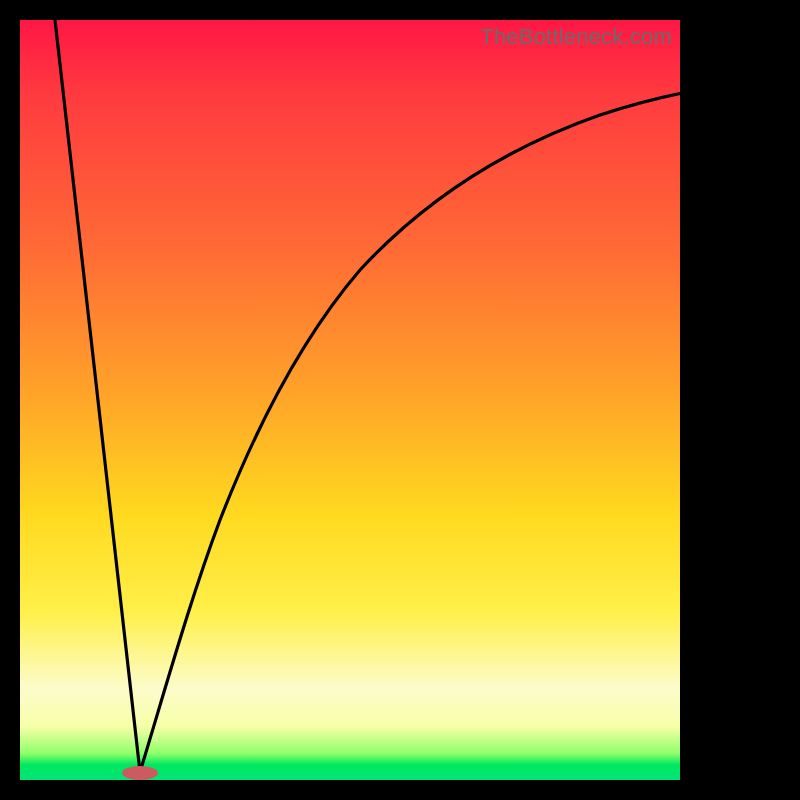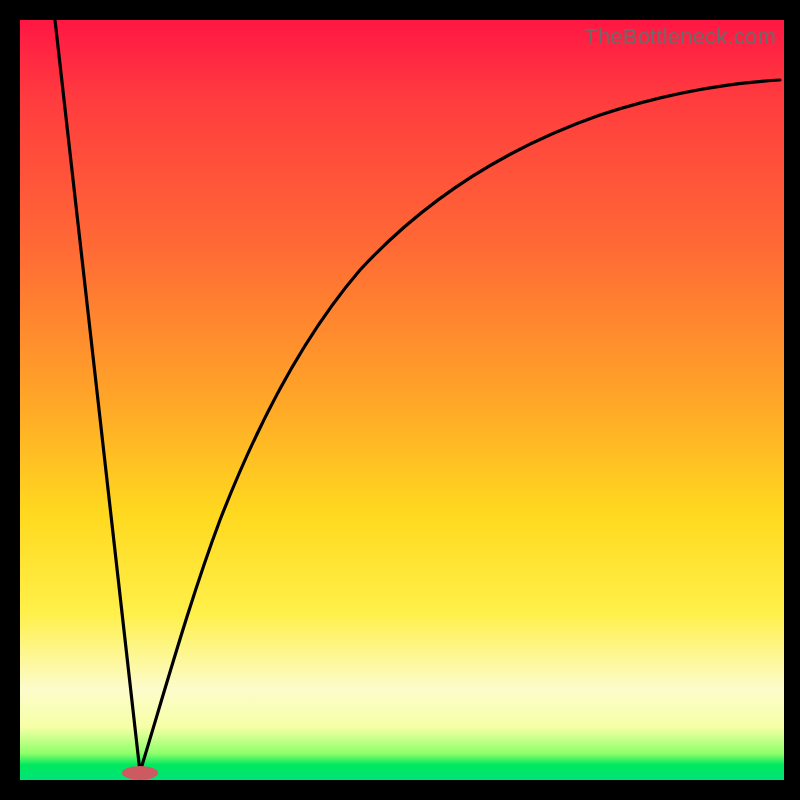--- a/index.html
+++ b/index.html
@@ -14,21 +14,21 @@
   .frame {
     position: relative;
     width: 800px;
     height: 800px;
     background: #000;
   }
   .plot {
     position: absolute;
     left: 20px;
     top: 20px;
-    width: 764px;
+    width: 660px;
     height: 760px;
     
     background: linear-gradient(
       to bottom,
       #ff1744 0%,
       #ff3b3f 10%,
       #ff6a35 30%,
       #ffa628 50%,
       #ffd91f 65%,
       #fff04a 78%,

